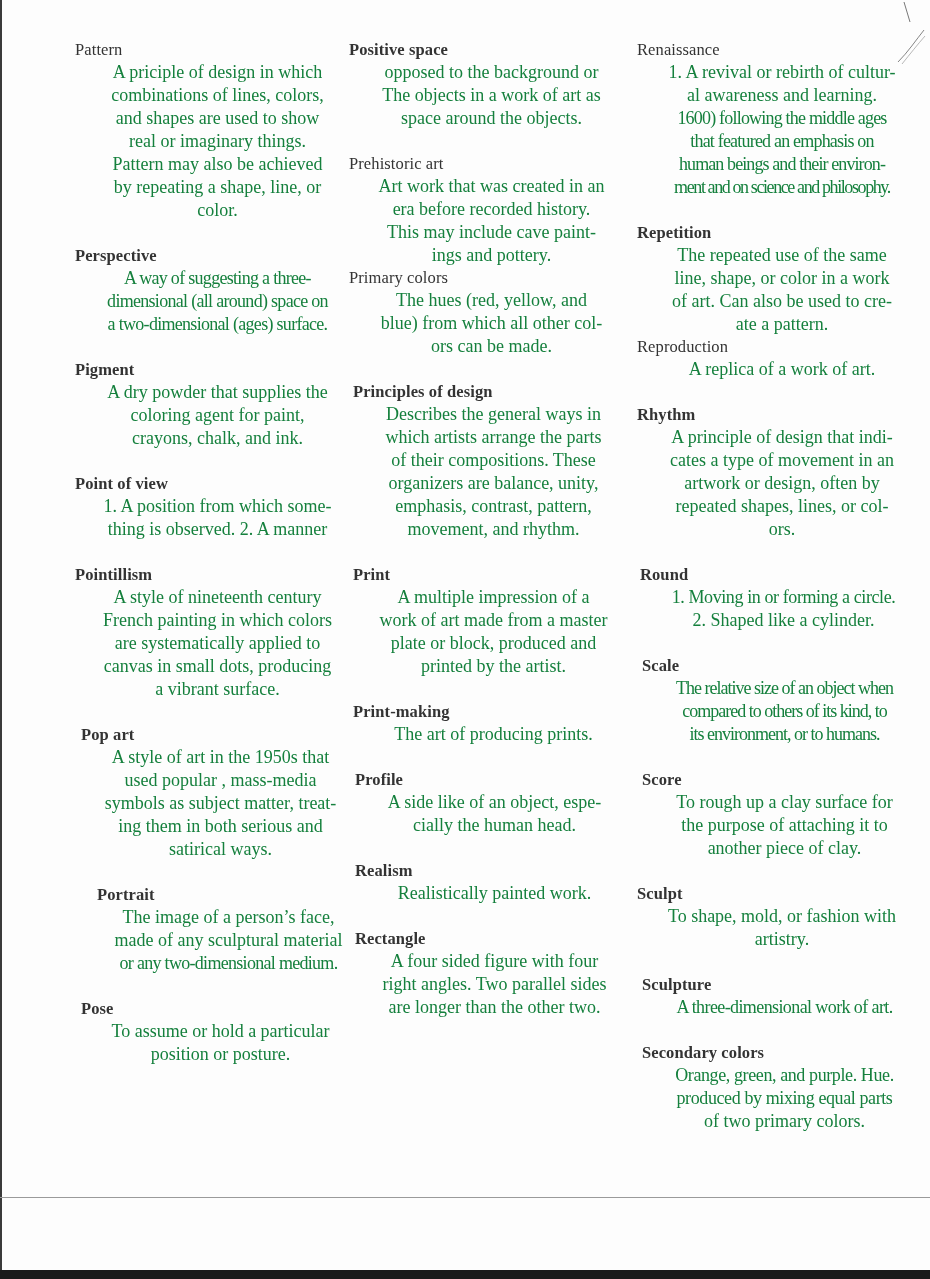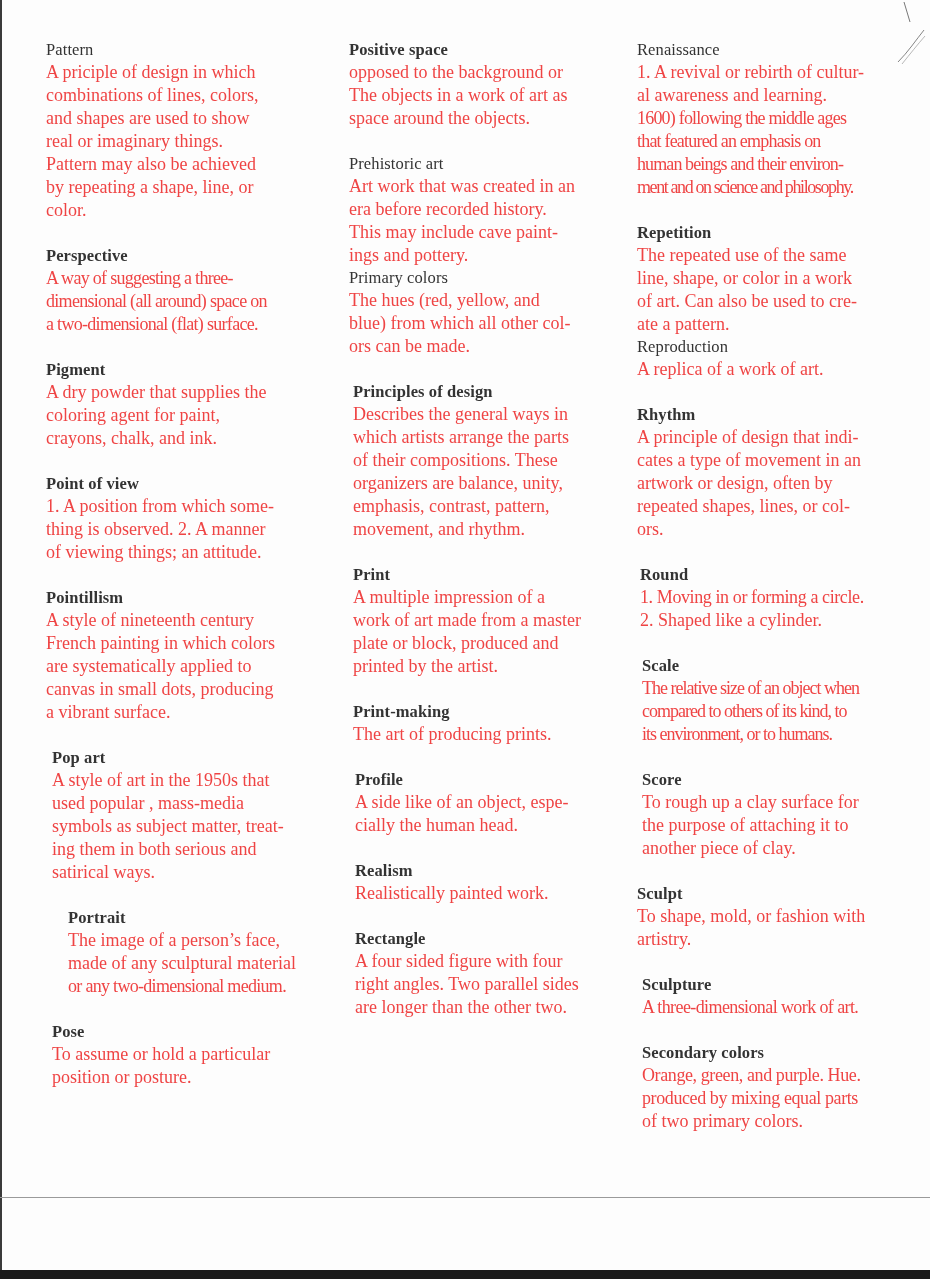--- a/index.html
+++ b/index.html
@@ -20,36 +20,37 @@
     }
     .left-edge {
       position: absolute; left: 0; top: 0; width: 2px; height: 1279px;
       background: #3a3a3a;
     }
     .column {
       position: absolute;
       top: 39px;
       width: 285px;
     }
-    .col-1 { left: 46px; font-family: Liberation Serif, serif; }
+    .col-1 { left: 75px; font-family: Liberation Serif, serif; }
     .col-2 { left: 349px; }
     .col-3 { left: 637px; width: 290px; }
     .entry { margin: 0; }
     .term {
       font-size: 16.5px;
       line-height: 22px;
       font-weight: bold;
       color: #333333;
       letter-spacing: 0.1px;
     }
     .term.light { font-weight: normal; }
     .def {
       font-size: 18px;
       line-height: 23px;
-      color: #ef4444;
+      color: #15803d;
+      text-align: center;
     }
     .def .line { display: block; white-space: nowrap; }
     .def.condensed .line { letter-spacing: -0.7px; }
     .gap { height: 23px; }
     .bottom-rule {
       position: absolute;
       left: 0; top: 1197px;
       width: 930px; height: 1px;
       background: #9a9a9a;
     }
@@ -89,39 +90,38 @@
         <span class="line">by repeating a shape, line, or</span>
         <span class="line">color.</span>
       </div>
     </div>
     <div class="gap"></div>
     <div class="entry">
       <div class="term">Perspective</div>
       <div class="def condensed">
         <span class="line">A way of suggesting a three-</span>
         <span class="line">dimensional (all around) space on</span>
-        <span class="line">a two-dimensional (flat) surface.</span>
+        <span class="line">a two-dimensional (ages) surface.</span>
       </div>
     </div>
     <div class="gap"></div>
     <div class="entry">
       <div class="term">Pigment</div>
       <div class="def">
         <span class="line">A dry powder that supplies the</span>
         <span class="line">coloring agent for paint,</span>
         <span class="line">crayons, chalk, and ink.</span>
       </div>
     </div>
     <div class="gap"></div>
     <div class="entry">
       <div class="term">Point of view</div>
       <div class="def">
         <span class="line">1. A position from which some-</span>
         <span class="line">thing is observed. 2. A manner</span>
-        <span class="line">of viewing things; an attitude.</span>
       </div>
     </div>
     <div class="gap"></div>
     <div class="entry">
       <div class="term">Pointillism</div>
       <div class="def">
         <span class="line">A style of nineteenth century</span>
         <span class="line">French painting in which colors</span>
         <span class="line">are systematically applied to</span>
         <span class="line">canvas in small dots, producing</span>

